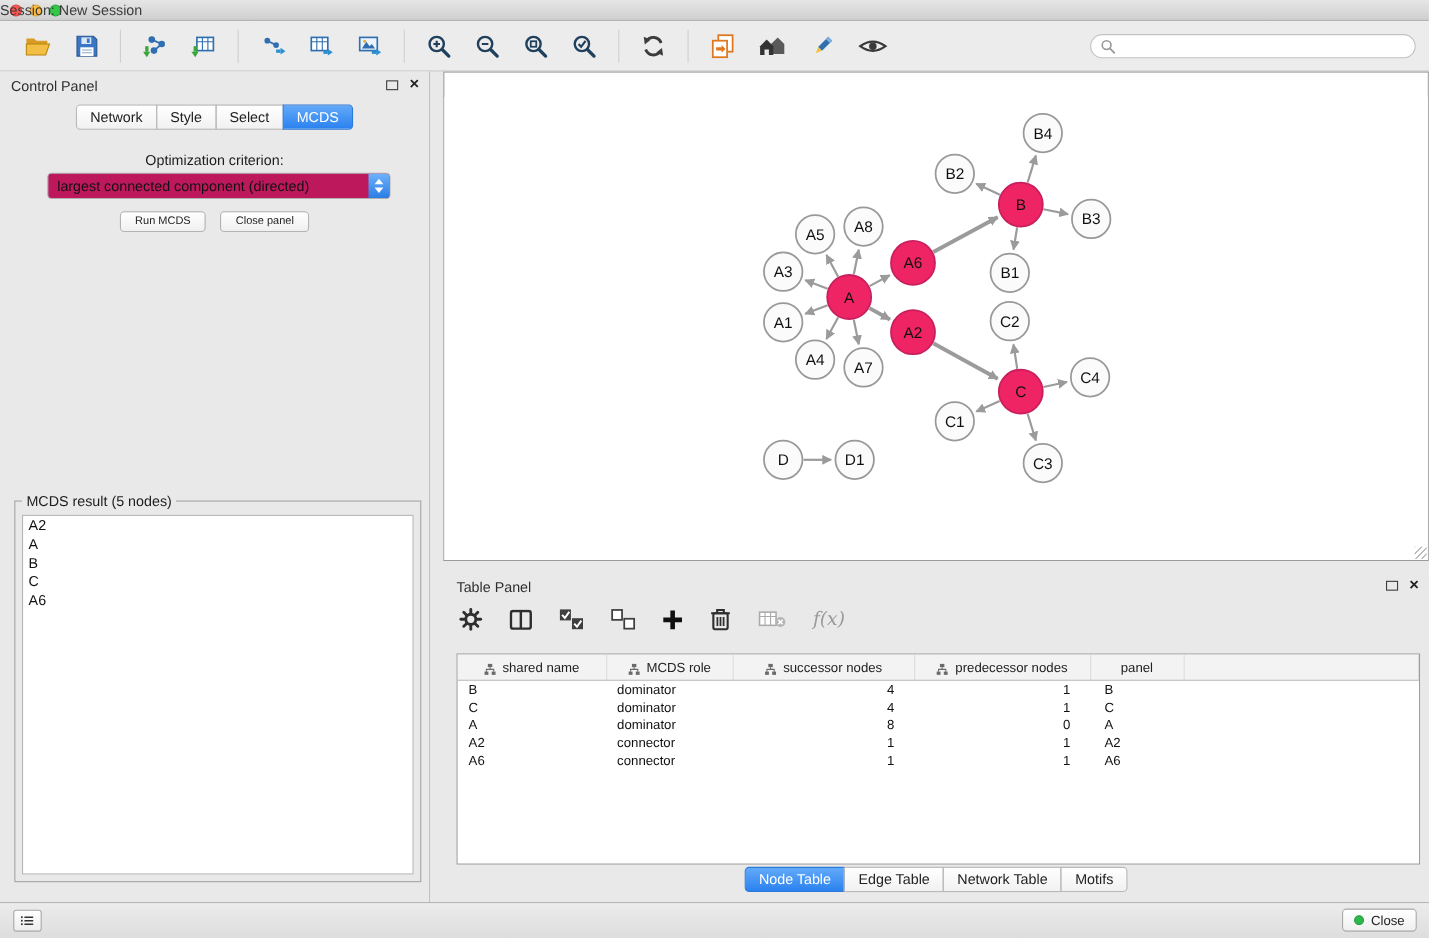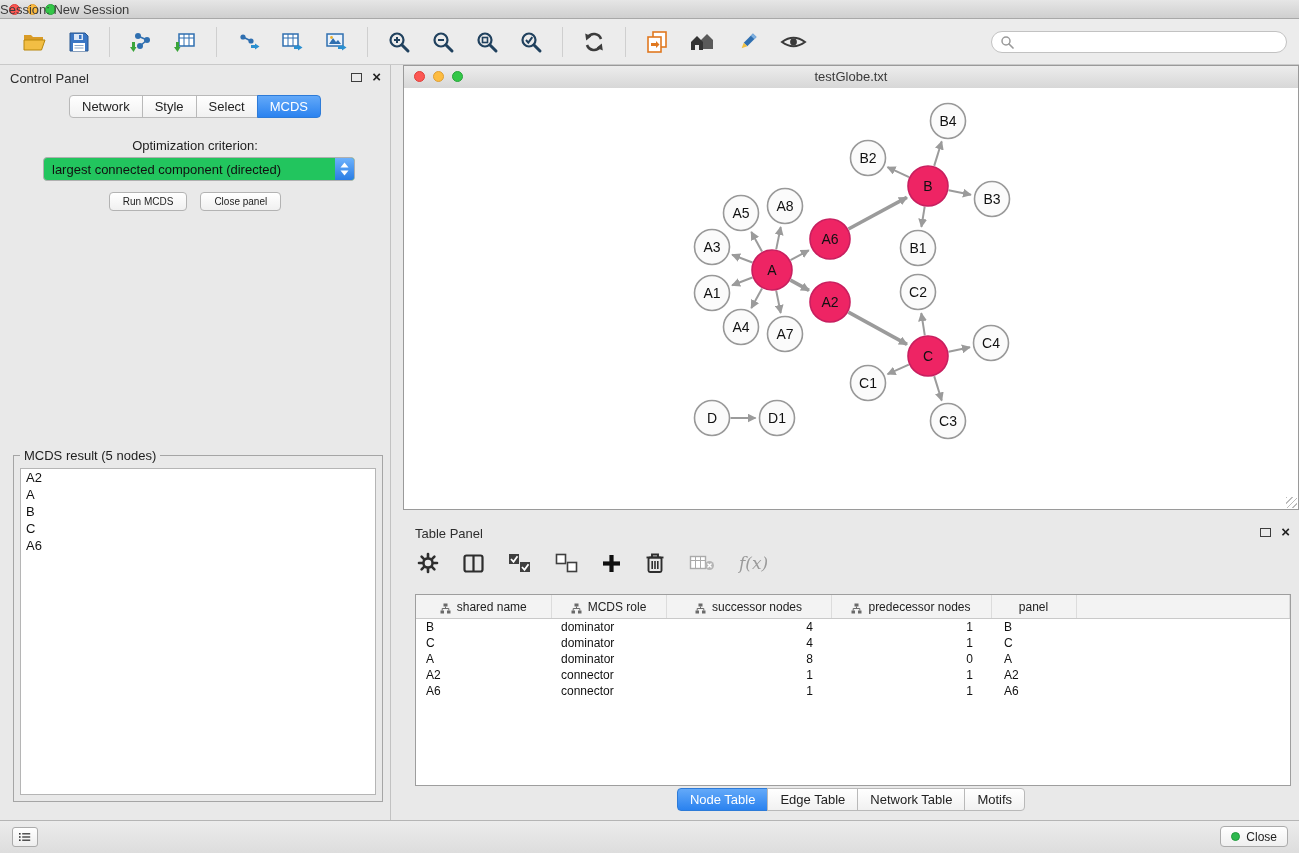--- a/index.html
+++ b/index.html
@@ -36,21 +36,21 @@
 
   .seg{display:inline-flex;}
   .seg-btn{font-family:"Liberation Sans",sans-serif;font-size:13px;color:#222;
     background:linear-gradient(#ffffff,#f1f1f1);border:1px solid #b9b9b9;padding:3px 12px;margin-left:-1px;cursor:pointer;}
   .seg-btn:first-child{border-radius:4px 0 0 4px;margin-left:0;}
   .seg-btn:last-child{border-radius:0 4px 4px 0;}
   .seg-btn.active{background:linear-gradient(#63a9f9,#2a82ef);border-color:#2d7bd8;color:#fff;}
 
   #cp-tabs{position:absolute;left:50%;top:30px;transform:translateX(-50%);}
   #opt-label{position:absolute;left:0;top:73px;width:100%;text-align:center;font-size:13px;color:#1d1d1d;}
-  .popup{position:absolute;left:43px;top:92px;width:312px;height:24px;background:#22c55e;border:1px solid #b0b0b0;
+  .popup{position:absolute;left:43px;top:92px;width:312px;height:24px;background:#be185d;border:1px solid #b0b0b0;
     border-radius:4px;display:flex;align-items:center;box-sizing:border-box;cursor:pointer;}
   .popup-text{flex:1;padding-left:8px;font-size:13px;color:#111;white-space:nowrap;overflow:hidden;}
   .popup-cap{width:19px;height:22px;border-radius:0 3px 3px 0;background:linear-gradient(#6db1fc,#2a7de4);
     display:flex;align-items:center;justify-content:center;}
   #cp-buttons{position:absolute;left:0;top:127px;width:100%;display:flex;justify-content:center;gap:13px;}
   .btn{font-family:"Liberation Sans",sans-serif;background:linear-gradient(#ffffff,#f0f0f0);
     border:1px solid #b3b3b3;border-radius:4px;font-size:10px;padding:3px 13px;color:#222;cursor:pointer;}
 
   .fieldset{position:absolute;left:13px;top:390px;width:370px;height:347px;border:1px solid #a5a5a5;box-sizing:border-box;}
   .legend{position:absolute;top:-8px;left:6px;background:#e9e9e9;padding:0 4px;font-size:13px;color:#1d1d1d;}
@@ -290,28 +290,20 @@
           <div class="result-item">A2</div>
           <div class="result-item">A</div>
           <div class="result-item">B</div>
           <div class="result-item">C</div>
           <div class="result-item">A6</div>
         </div>
     </div>
   </div>
 
   <div id="network-window">
-    <div class="win-titlebar">
-      <div class="win-lights">
-        <span class="light red"></span>
-        <span class="light yellow"></span>
-        <span class="light green"></span>
-      </div>
-      <div class="win-title">testGlobe.txt</div>
-    </div>
     <div id="network-canvas">
       <svg width="894" height="421" viewBox="0 0 894 421">
         <defs>
           <marker id="arrowhead" markerUnits="userSpaceOnUse" markerWidth="10" markerHeight="9" refX="8" refY="4.5" orient="auto">
             <path d="M0,0 L9,4.5 L0,9 z" fill="#9b9b9b"></path>
           </marker>
         </defs>
         <g>
             <line x1="348.4" y1="189.5" x2="328.1" y2="197.3" class="edge" stroke="#9b9b9b" marker-end="url(#arrowhead)"></line>
             <line x1="348.4" y1="174.5" x2="328.1" y2="166.7" class="edge" stroke="#9b9b9b" marker-end="url(#arrowhead)"></line>

